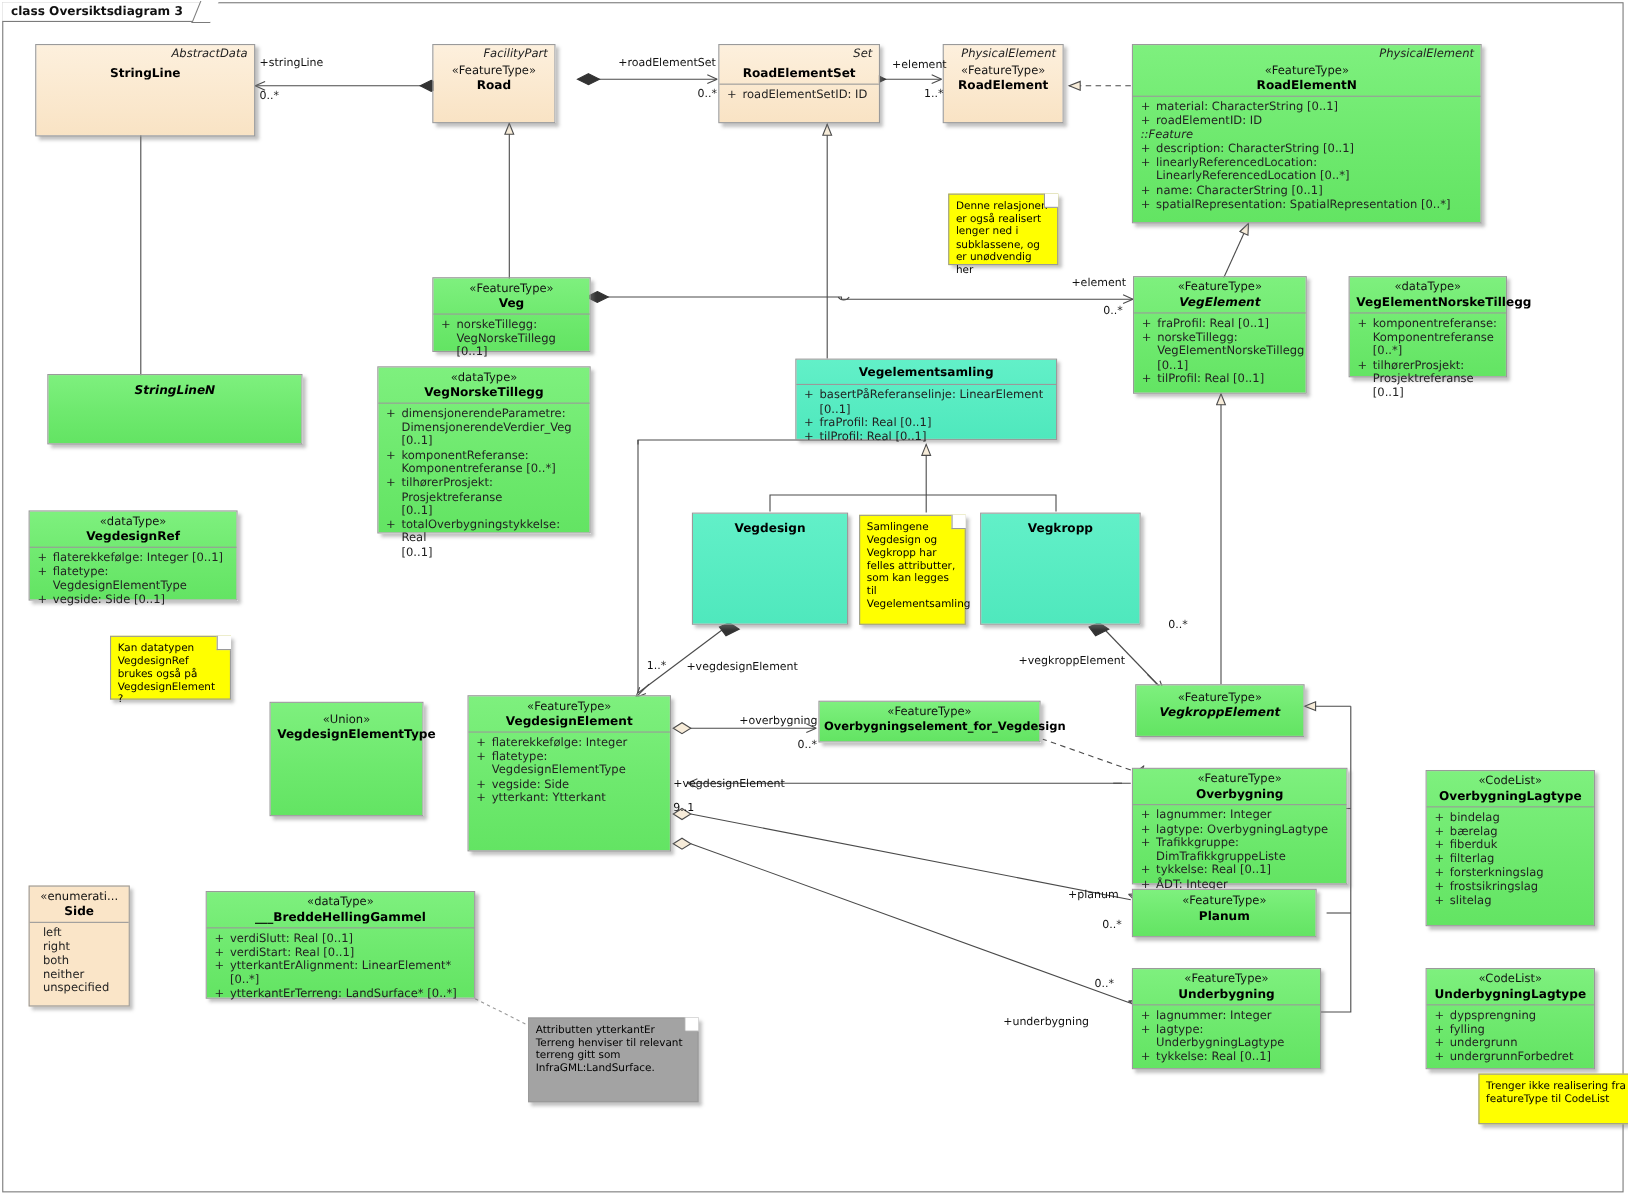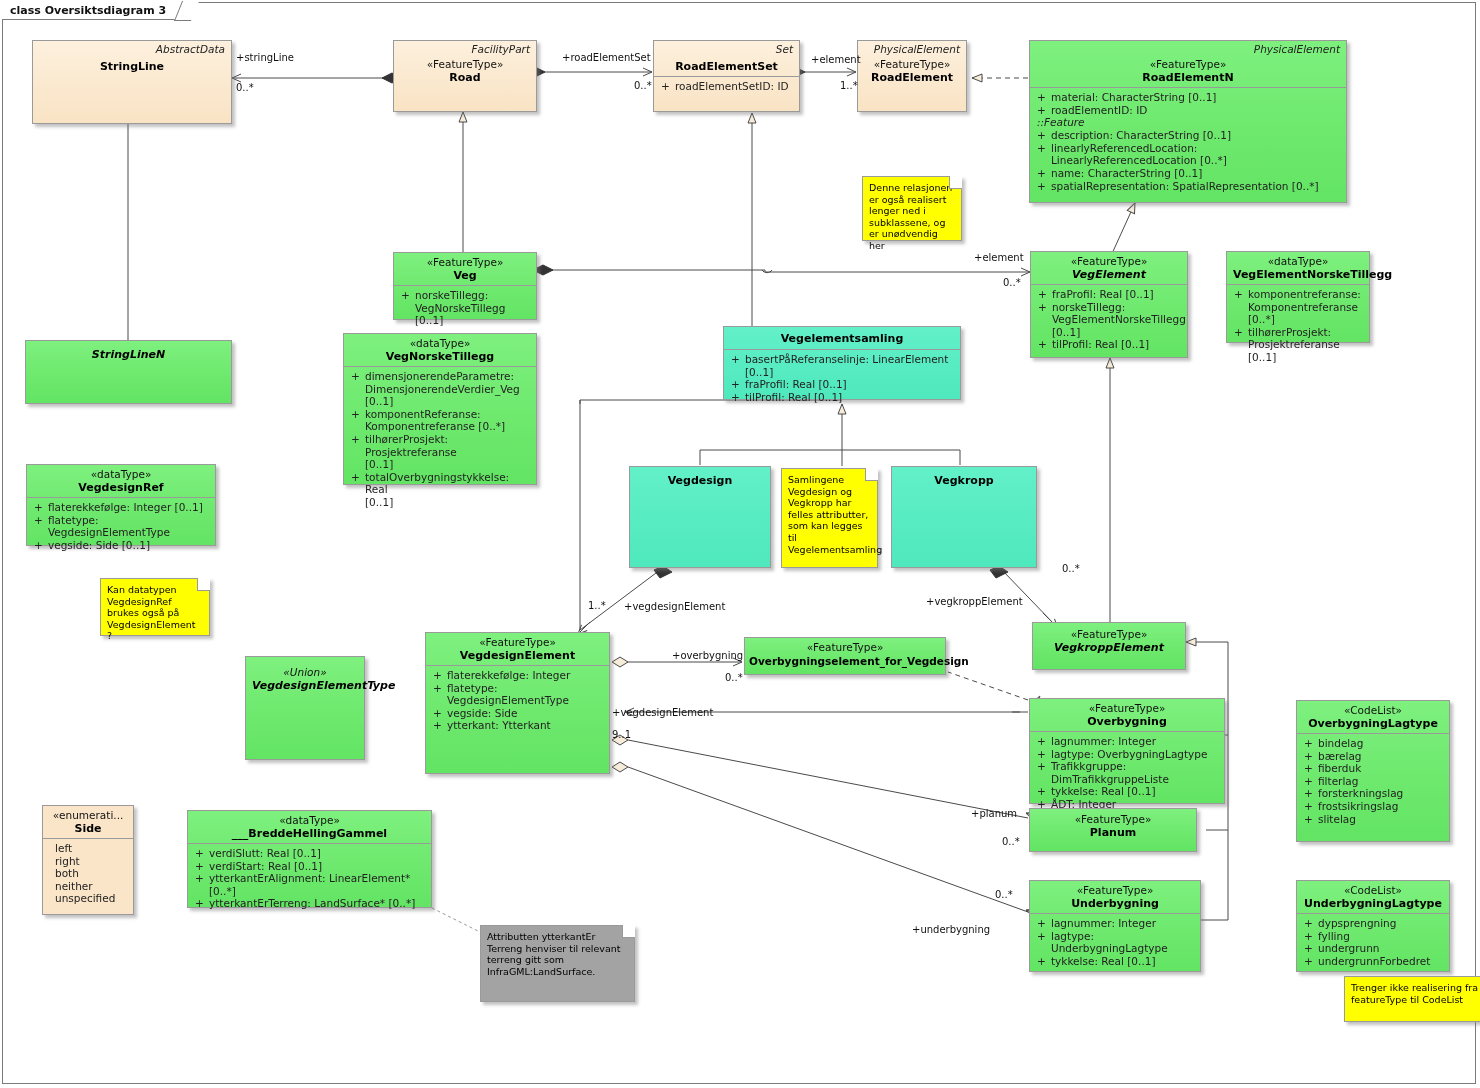--- a/index.html
+++ b/index.html
@@ -25,21 +25,21 @@
   .cls .nm.ital{font-style:italic;}
   .cls .sep{height:1px;background:#9a9a9a;}
   .cls .attrs{padding:3px 4px 4px 4px;}
   .cls .attr{font-size:10.5px;line-height:12.6px;color:#222;display:flex;}
   .cls .attr .vis{width:14px;flex:0 0 14px;text-align:left;padding-left:3px;}
   .cls .attr .txt{flex:1 1 auto;}
   .cls .grp{font-size:10.5px;line-height:13px;font-style:italic;color:#222;padding-left:3px;}
 
   
   .tan{background:linear-gradient(180deg,#fdf0dd 0%,#f9e3c4 100%);}
-  .tan-plain{background:#fae5c8;margin-left:16px;}
+  .tan-plain{background:#fae5c8;}
   .green{background:linear-gradient(180deg,#7ef07e 0%,#6ee96e 55%,#63e463 100%);}
   .teal{background:linear-gradient(180deg,#62f0c8 0%,#4fe8bd 100%);}
 
   
   .note{position:absolute;box-sizing:border-box;background:#ffff00;border:1px solid #9a9a9a;
         box-shadow:3px 3px 3px rgba(120,120,120,.45);font-size:9.5px;line-height:11.6px;
         color:#000;padding:5px 6px;}
   .note .fold{position:absolute;right:-1px;top:-1px;width:12px;height:12px;background:#fff;
         border-left:1px solid #9a9a9a;border-bottom:1px solid #9a9a9a;}
   .note.grey{background:#a3a3a3;}
@@ -135,21 +135,21 @@
     </g>
   </svg>
 
   <div class="cls tan" style="left:32px;top:40px;width:200px;height:84px;">
     <div class="hdr">
       <span class="ns">AbstractData</span>
       <div class="nm" style="margin-top:16px;">StringLine</div>
     </div>
   </div>
 
-  <div class="cls tan" style="left:393px;top:40px;width:144px;height:72px;">
+  <div class="cls tan" style="left:393px;top:40px;width:112px;height:72px;">
     <div class="hdr">
       <span class="ns">FacilityPart</span>
       <div class="stereo" style="margin-top:14px;">«FeatureType»</div>
       <div class="nm">Road</div>
     </div>
   </div>
 
   <div class="cls tan" style="left:653px;top:40px;width:147px;height:72px;">
     <div class="hdr" style="padding-bottom:2px;">
       <span class="ns">Set</span>
@@ -201,21 +201,21 @@
           <span class="vis">+</span>
           <span class="txt">name: CharacterString [0..1]</span>
         </div>
       <div class="attr">
           <span class="vis">+</span>
           <span class="txt">spatialRepresentation: SpatialRepresentation [0..*]</span>
         </div>
     </div>
   </div>
 
-  <div class="cls green" style="left:25px;top:340px;width:207px;height:64px;">
+  <div class="cls green" style="left:43px;top:340px;width:232px;height:64px;">
     <div class="hdr">
       <div class="nm ital" style="margin-top:4px;">StringLineN</div>
     </div>
   </div>
 
   <div class="cls green" style="left:393px;top:252px;width:144px;height:68px;">
     <div class="hdr" style="padding-bottom:2px;">
       <div class="stereo">«FeatureType»</div>
       <div class="nm">Veg</div>
     </div>
@@ -378,21 +378,21 @@
           <span class="vis">+</span>
           <span class="txt">flatetype: VegdesignElementType</span>
         </div>
       <div class="attr">
           <span class="vis">+</span>
           <span class="txt">vegside: Side [0..1]</span>
         </div>
     </div>
   </div>
 
-  <div class="cls green" style="left:245px;top:656px;width:120px;height:104px;font-style:italic;">
+  <div class="cls green" style="left:245px;top:638px;width:140px;height:104px;">
     <div class="hdr">
       <div class="stereo" style="margin-top:6px;">«Union»</div>
       <div class="nm">VegdesignElementType</div>
     </div>
   </div>
 
   <div class="cls green" style="left:425px;top:632px;width:185px;height:142px;">
     <div class="hdr" style="padding-bottom:2px;">
       <div class="stereo">«FeatureType»</div>
       <div class="nm">VegdesignElement</div>

